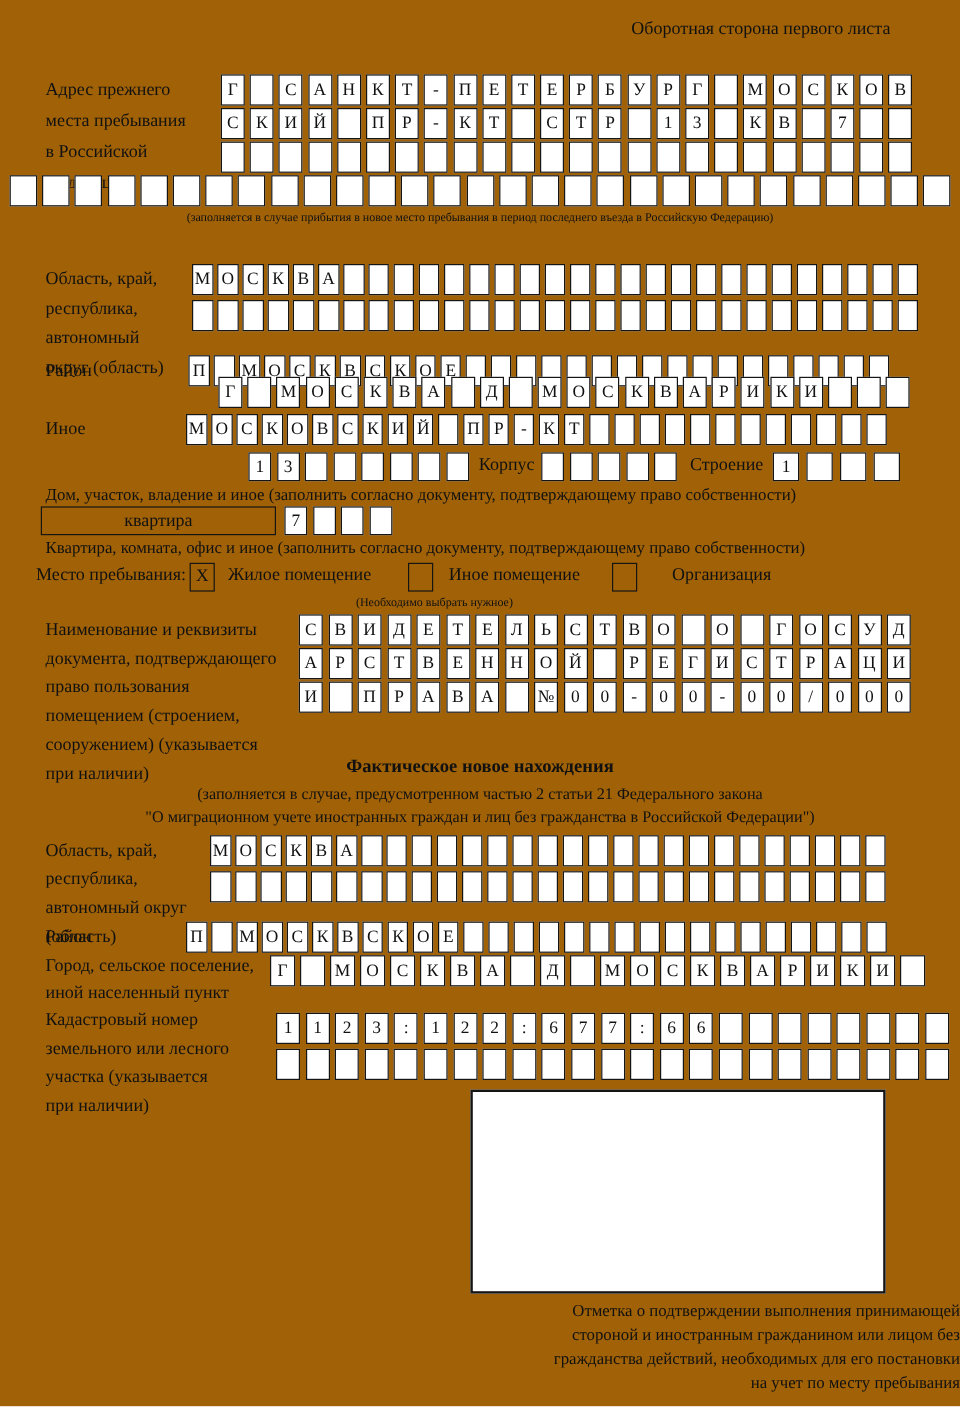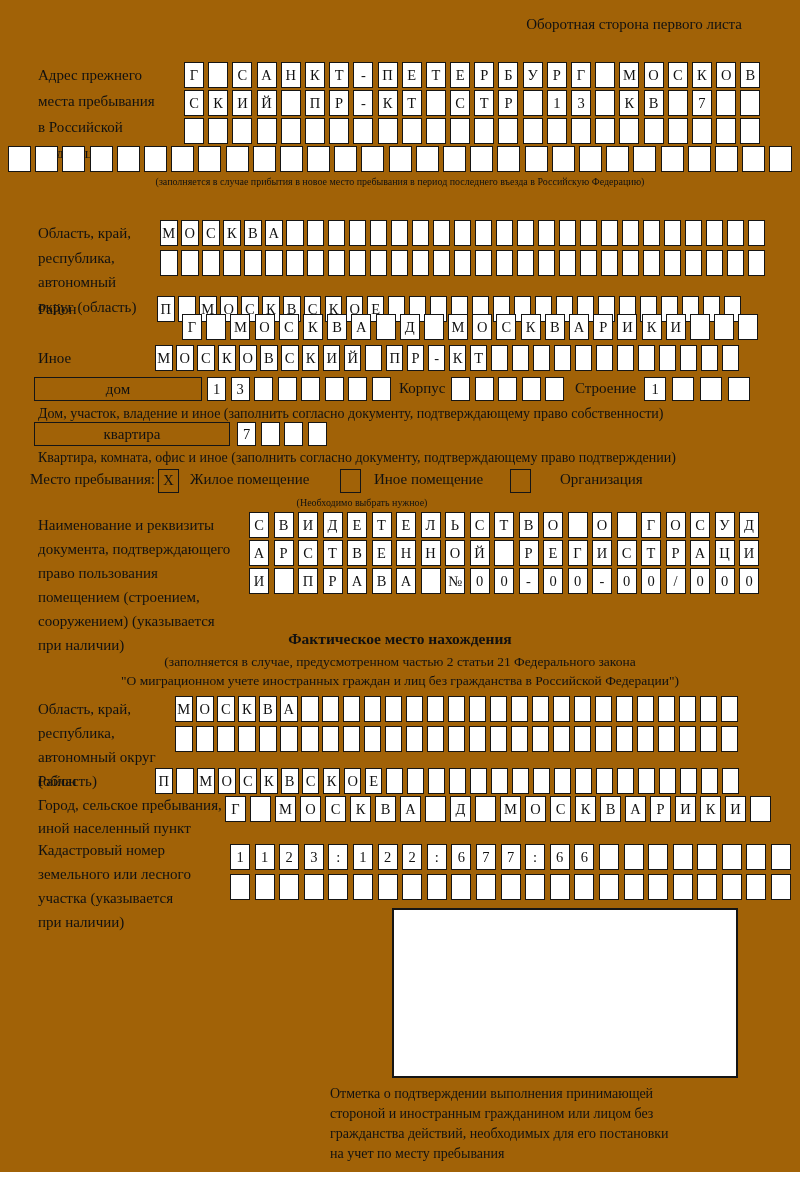--- a/index.html
+++ b/index.html
@@ -21,21 +21,21 @@
   .w-fcity .c{width:21px;margin-right:4px;}
   .w-cad .c{width:20px;margin-right:4.6px;}
   .w-sm .c{width:19px;margin-right:4.5px;height:24px;}
   .w-str .c{width:22px;margin-right:6px;height:24px;}
   .fieldbox{position:absolute;box-sizing:border-box;border:1.8px solid #151515;height:24px;
             display:flex;align-items:center;justify-content:center;font-size:15px;}
   .inline-lbl{position:absolute;font-size:15px;}
   .chk{position:absolute;box-sizing:border-box;width:21px;height:24px;border:1.8px solid #151515;
        text-align:center;font-size:14.5px;line-height:21px;}
   .stamp{position:absolute;box-sizing:border-box;border:2px solid #151515;background:#fff;}
-  .stamp-cap{position:absolute;font-size:14px;text-align:left;line-height:20px;white-space:pre-line;}
+  .stamp-cap{position:absolute;font-size:14px;text-align:right;line-height:20px;white-space:pre-line;}
 </style>
 </head>
 <body>
 
 <div class="page">
 
   <div class="note">Оборотная сторона первого листа</div>
 
   <div class="lbl" style="top:62px;left:38px;width:150px;line-height:26px">Адрес прежнего
 места пребывания
@@ -304,21 +304,20 @@
       <span class="c"></span>
       <span class="c"></span>
       <span class="c"></span>
       <span class="c"></span>
       <span class="c"></span>
       <span class="c"></span>
       <span class="c"></span>
       <span class="c"></span>
     </div>
 
-  <div class="fieldbox" style="top:377px;left:34px;width:168px">дом</div>
   <div class="cells w-sm" style="top:377px;left:207px">
       <span class="c">1</span>
       <span class="c">3</span>
       <span class="c"></span>
       <span class="c"></span>
       <span class="c"></span>
       <span class="c"></span>
       <span class="c"></span>
       <span class="c"></span>
     </div>
@@ -339,21 +338,21 @@
     </div>
   <div class="cap-left" style="top:406px">Дом, участок, владение и иное (заполнить согласно документу, подтверждающему право собственности)</div>
 
   <div class="fieldbox" style="top:422px;left:34px;width:196px">квартира</div>
   <div class="cells w-sm" style="top:422px;left:237px">
       <span class="c">7</span>
       <span class="c"></span>
       <span class="c"></span>
       <span class="c"></span>
     </div>
-  <div class="cap-left" style="top:450px">Квартира, комната, офис и иное (заполнить согласно документу, подтверждающему право подтверждении)</div>
+  <div class="cap-left" style="top:450px">Квартира, комната, офис и иное (заполнить согласно документу, подтверждающему право собственности)</div>
 
   <div class="inline-lbl" style="top:471px;left:30px">Место пребывания:</div>
   <div class="chk" style="top:469px;left:158px">X</div>
   <div class="inline-lbl" style="top:471px;left:190px">Жилое помещение</div>
   <div class="chk" style="top:469px;left:340px"></div>
   <div class="inline-lbl" style="top:471px;left:374px">Иное помещение</div>
   <div class="chk" style="top:469px;left:510px"></div>
   <div class="inline-lbl" style="top:471px;left:560px">Организация</div>
   <div class="cap" style="top:497px;width:724px">(Необходимо выбрать нужное)</div>
 
@@ -426,21 +425,21 @@
       <span class="c">0</span>
       <span class="c">-</span>
       <span class="c">0</span>
       <span class="c">0</span>
       <span class="c">/</span>
       <span class="c">0</span>
       <span class="c">0</span>
       <span class="c">0</span>
     </div>
 
-  <div class="title" style="top:630px">Фактическое место нахождения</div>
+  <div class="title" style="top:630px">Фактическое новое нахождения</div>
   <div class="cap" style="top:652px;font-size:13.5px;line-height:19px">(заполняется в случае, предусмотренном частью 2 статьи 21 Федерального закона
 "О миграционном учете иностранных граждан и лиц без гражданства в Российской Федерации")</div>
 
   <div class="lbl" style="top:697px;left:38px;width:155px;line-height:24px">Область, край,
 республика,
 автономный округ
 (область)</div>
   <div class="cells w-s2" style="top:696px;left:175px">
       <span class="c">М</span>
       <span class="c">О</span>
@@ -525,21 +524,21 @@
       <span class="c"></span>
       <span class="c"></span>
       <span class="c"></span>
       <span class="c"></span>
       <span class="c"></span>
       <span class="c"></span>
       <span class="c"></span>
       <span class="c"></span>
     </div>
 
-  <div class="lbl" style="top:794px;left:38px;width:195px;line-height:23px">Город, сельское пребывания,
+  <div class="lbl" style="top:794px;left:38px;width:195px;line-height:23px">Город, сельское поселение,
 иной населенный пункт</div>
   <div class="cells w-fcity" style="top:796px;left:225px">
       <span class="c">Г</span>
       <span class="c"></span>
       <span class="c">М</span>
       <span class="c">О</span>
       <span class="c">С</span>
       <span class="c">К</span>
       <span class="c">В</span>
       <span class="c">А</span>

